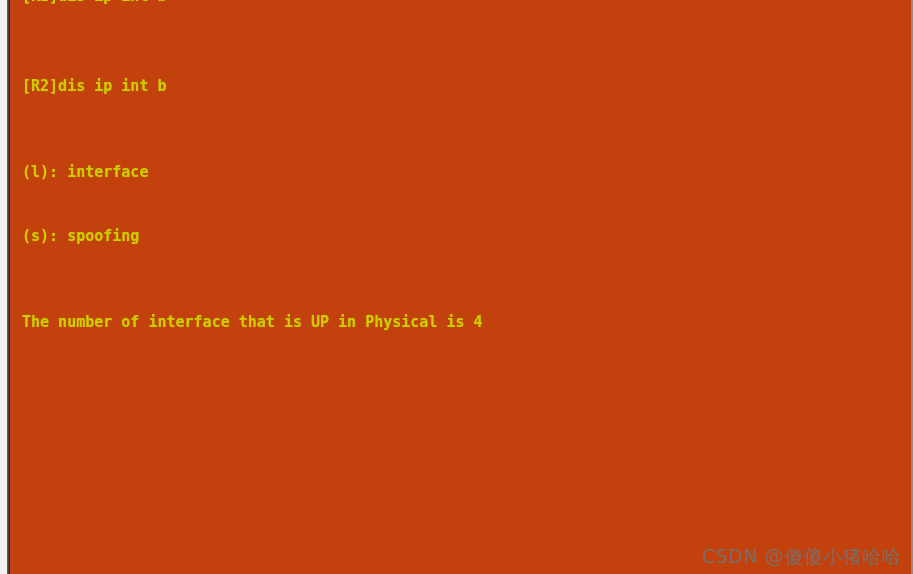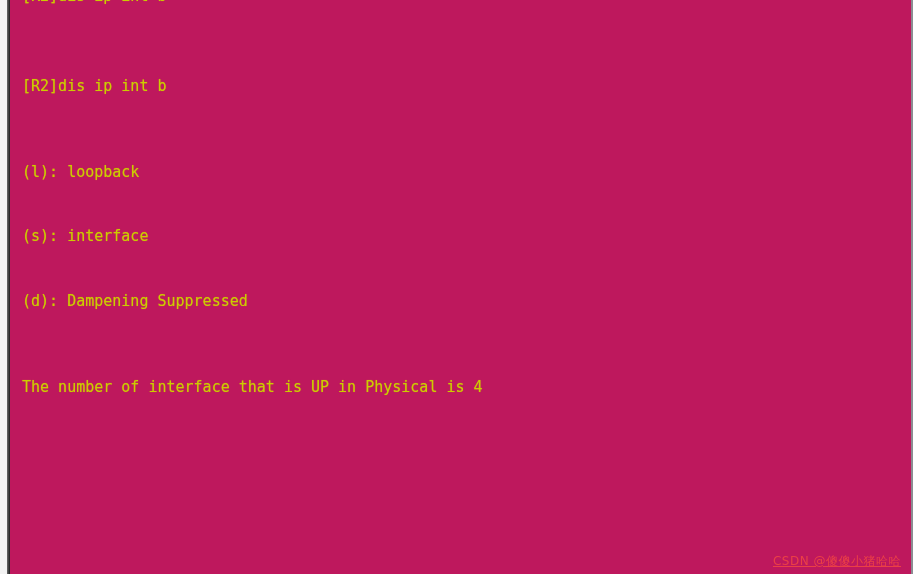--- a/index.html
+++ b/index.html
@@ -43,22 +43,23 @@
     height: 574px;
     background: #8c8c92;
     z-index: 5;
   }
   #screen {
     position: absolute;
     left: 10px;
     top: 0;
     right: 2px;
     bottom: 0;
-    background: #be185d;
+    background: #c2410c;
     overflow: hidden;
+    font-weight: bold;
   }
   
   #clipped-top-line {
     position: absolute;
     left: 12px;
     top: -14px;
     height: 21px;
     line-height: 21px;
     font-size: 15px;
     color: #cccc00;
@@ -81,49 +82,47 @@
     height: 21.5px;
     white-space: pre;
     position: relative;
   }
 
   #watermark {
     position: absolute;
     right: 12px;
     bottom: 4px;
     font-family: "DejaVu Sans", "Liberation Sans", sans-serif;
-    font-size: 12px;
-    color: #ef4444;
+    font-size: 19px;
+    color: #737373;
     opacity: 0.92;
     white-space: pre;
     z-index: 6;
     letter-spacing: 0.5px;
-    text-decoration: underline;
   }
 </style>
 </head>
 <body>
 
 <div id="terminal-window">
 
   <div id="window-edge-left"></div>
   <div id="window-edge-left-shadow"></div>
   <div id="window-edge-right"></div>
 
   <div id="screen">
 
     <div id="clipped-top-line">[R2]dis ip int b</div>
 
     <div id="console-lines">
 
       <div class="line">[R2]dis ip int b</div>
 
-      <div class="line">(l): loopback</div>
-      <div class="line">(s): interface</div>
-      <div class="line">(d): Dampening Suppressed</div>
+      <div class="line">(l): interface</div>
+      <div class="line">(s): spoofing</div>
 
       <div class="line">The number of interface that is UP in Physical is 4</div>
       
       
       
 
       
 
       
 

